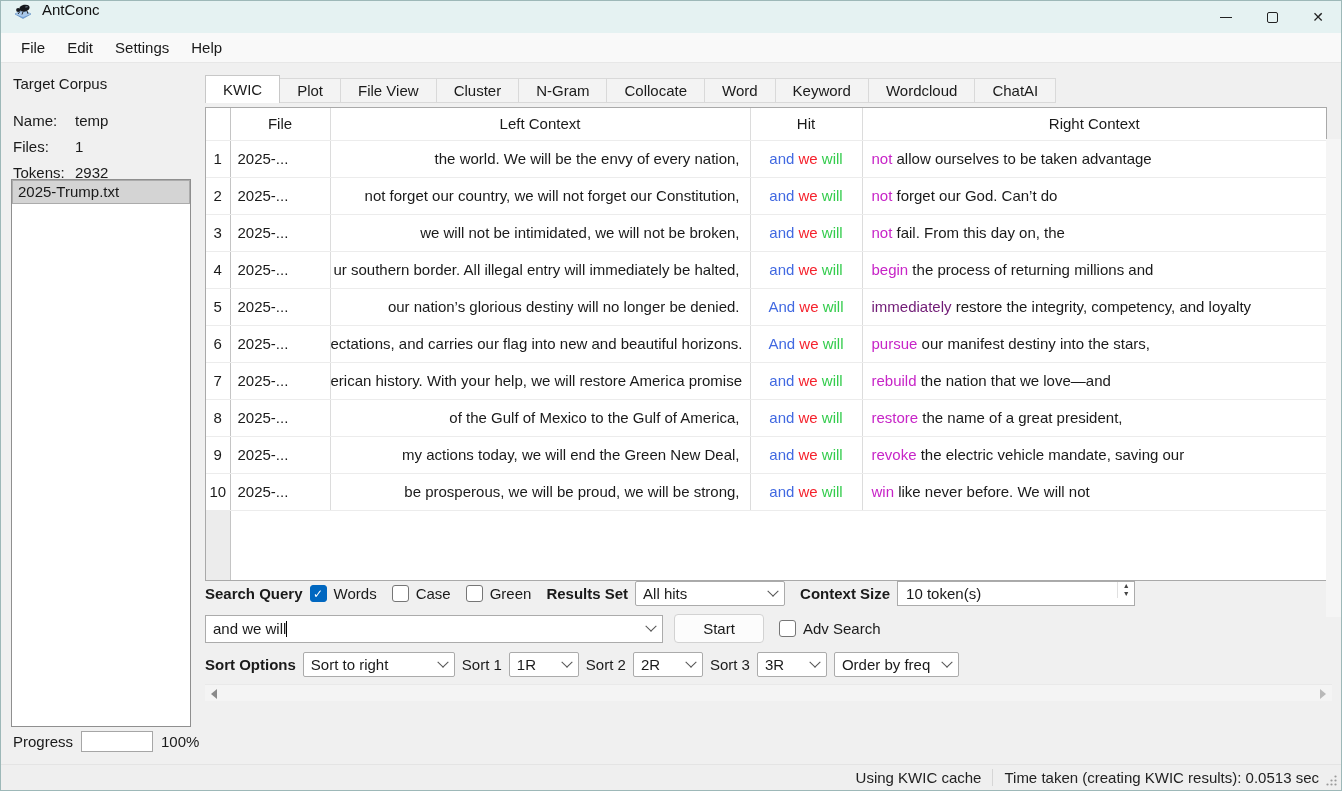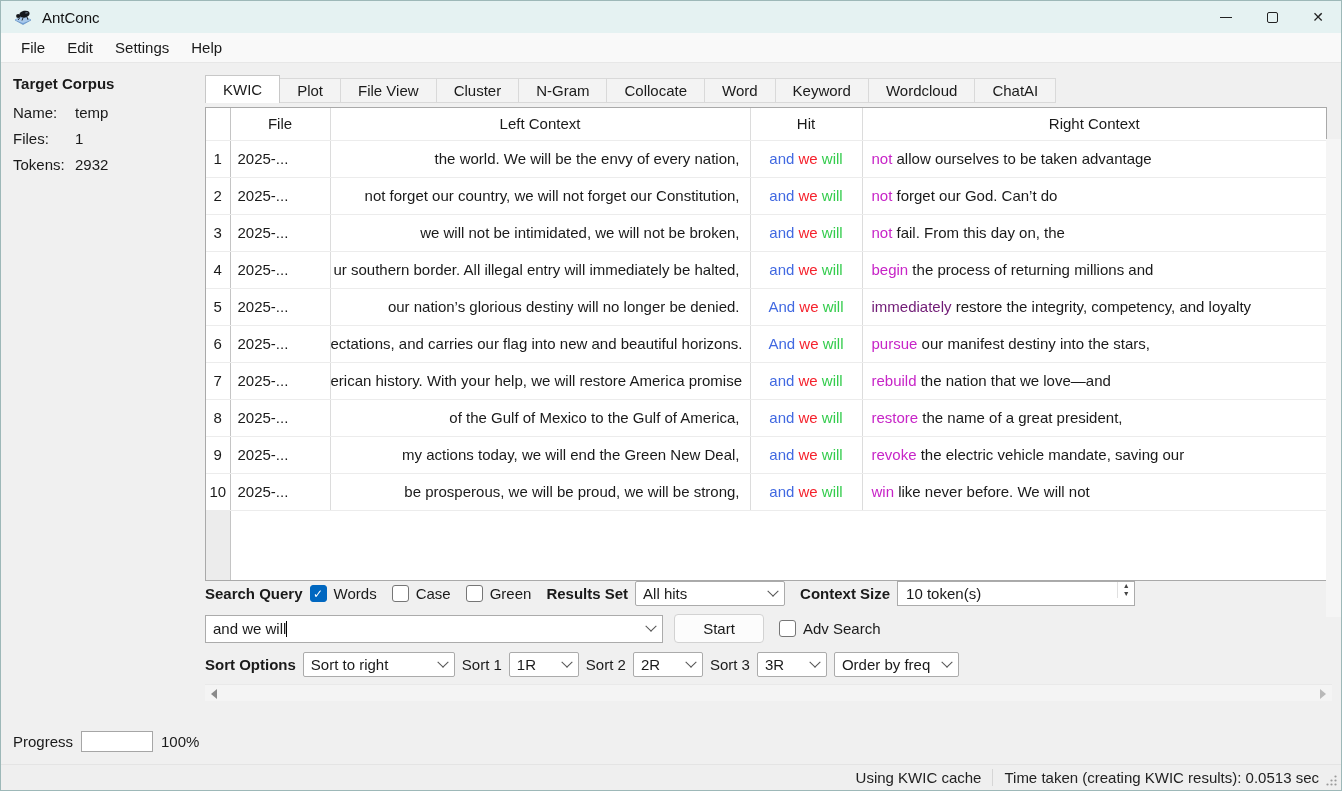--- a/index.html
+++ b/index.html
@@ -1,37 +1,37 @@
 <!DOCTYPE html>
 <html><head>
 <meta charset="utf-8">
 <style>
   * { box-sizing: border-box; margin: 0; padding: 0; }
   html,body { width:1342px; height:791px; }
   body { font-family: "Liberation Sans", "DejaVu Sans", sans-serif; font-size:15px; color:#1a1a1a; }
   .window { width:1342px; height:791px; background:#F0F0F0; border:1px solid #9db8b8; display:flex; flex-direction:column; overflow:hidden; }
 
   
-  .titlebar { height:32px; background:#E5F2F2; display:flex; align-items:center; padding-left:12px; flex:0 0 auto; }
+  .titlebar { height:32px; background:#E5F2F2; display:flex; padding-left:12px; flex:0 0 auto; }
   .titlebar .app-title { margin-left:9px; font-size:15px; color:#111; }
   .win-controls { margin-left:auto; display:flex; height:32px; }
   .win-btn { width:46px; height:32px; display:flex; align-items:center; justify-content:center; color:#222; font-size:14px; }
   .max-glyph { width:11px; height:11px; border:1.4px solid #222; border-radius:2px; }
   .min-glyph { width:12px; height:0; border-top:1.4px solid #222; }
 
   
   .menubar { height:30px; background:#F9F9F9; border-bottom:1px solid #E7E7E7; display:flex; align-items:center; padding-left:9px; flex:0 0 auto; }
   .menu-item { padding:4px 11px; }
 
   
   .content { flex:1 1 auto; display:flex; background:#F0F0F0; position:relative; }
 
   
   .sidebar { width:196px; flex:0 0 auto; position:relative; padding:12px 0 0 12px; }
-  .corpus-title { font-weight:bold; margin-bottom:12px; }
+  .corpus-title { font-weight:normal; margin-bottom:20px; }
   .info-row { display:flex; margin-bottom:9px; }
   .info-row .lbl { width:62px; }
   .filelist { position:absolute; left:10px; top:116px; width:180px; height:548px; background:#fff; border:1px solid #8F8F8F; padding:1px; overflow:hidden; }
   .file-item { height:22px; line-height:21px; padding:0 5px; background:#D4D4D4; outline:1px solid #ABABAB; }
   .progress-row { position:absolute; left:12px; bottom:12px; display:flex; align-items:center; gap:8px; }
   .progress-bar { width:72px; height:21px; border:1px solid #A6A6A6; background:#fff; }
   .progress-fill { height:100%; width:100%; background:#1E7E1E; }
 
   
   .main { flex:1 1 auto; padding-left:8px; position:relative; }
@@ -143,20 +143,23 @@
           <span>temp</span>
         </div>
       <div class="info-row">
           <span class="lbl">Files:</span>
           <span>1</span>
         </div>
       <div class="info-row">
           <span class="lbl">Tokens:</span>
           <span>2932</span>
         </div>
+      <div class="filelist">
+        <div class="file-item">2025-Trump.txt</div>
+      </div>
       <div class="progress-row">
         <span>Progress</span>
         <span class="progress-bar"><span class="progress-fill" style="background: rgb(30, 126, 30);"></span></span>
         <span>100%</span>
       </div>
     </div>
 
     <div class="main">
 
       <div class="tabbar">

